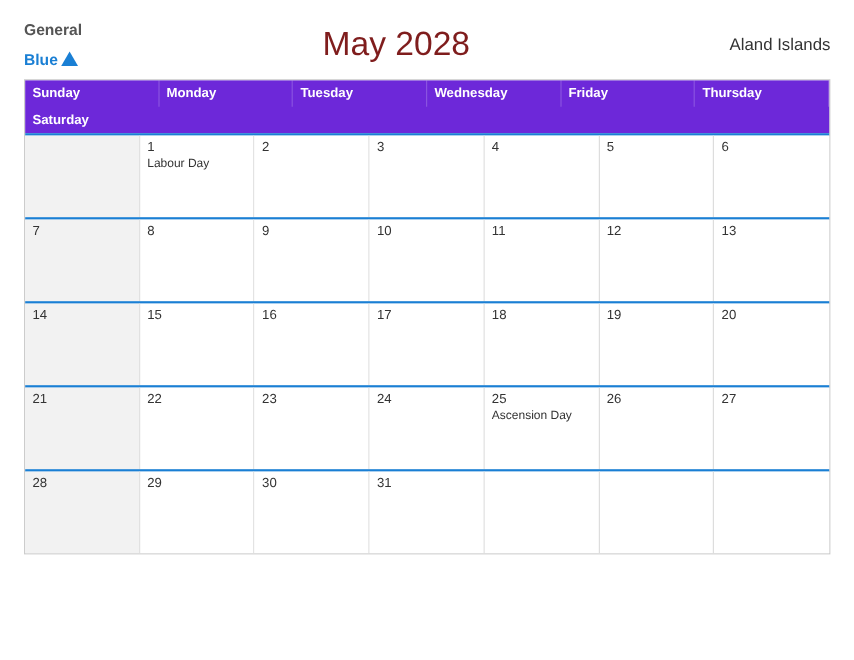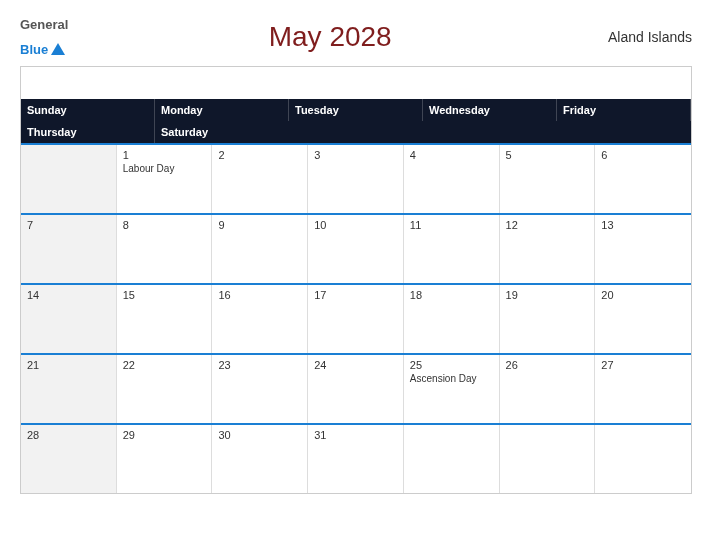--- a/index.html
+++ b/index.html
@@ -70,23 +70,22 @@
       min-width: 100px;
     }
     .calendar {
       flex: 1;
       display: flex;
       flex-direction: column;
       border: 1px solid #ccc;
     }
     .cal-header-row {
       display: grid;
-      grid-template-columns: repeat(5, 1fr);
-      background: #0f172a;
-      margin-top: 32px;
+      grid-template-columns: repeat(6, 1fr);
+      background: #6d28d9;
     }
     .cal-header-cell {
       color: #fff;
       font-size: 11px;
       font-weight: bold;
       padding: 5px 6px;
       text-align: left;
       border-right: 1px solid rgba(255,255,255,0.2);
     }
     .cal-header-cell:last-child { border-right: none; }

